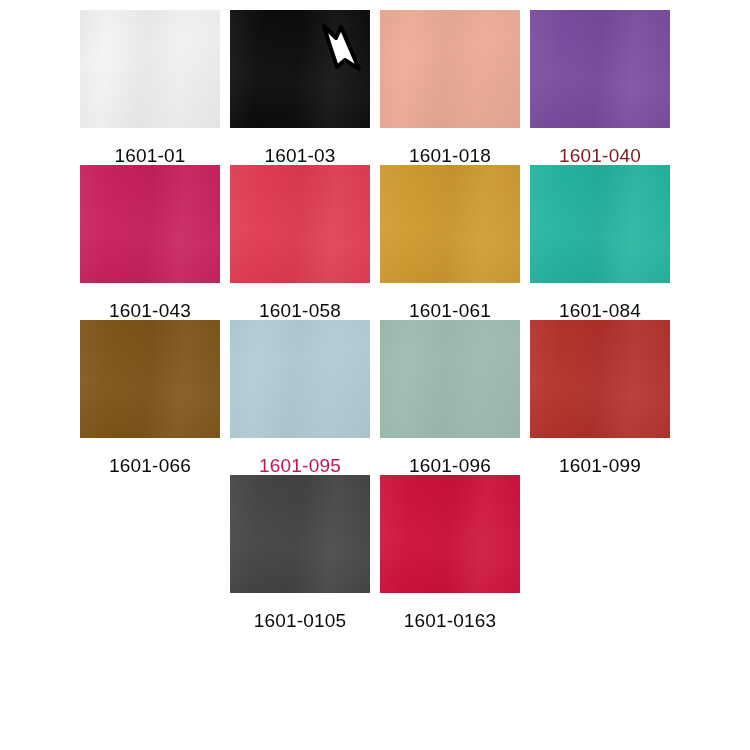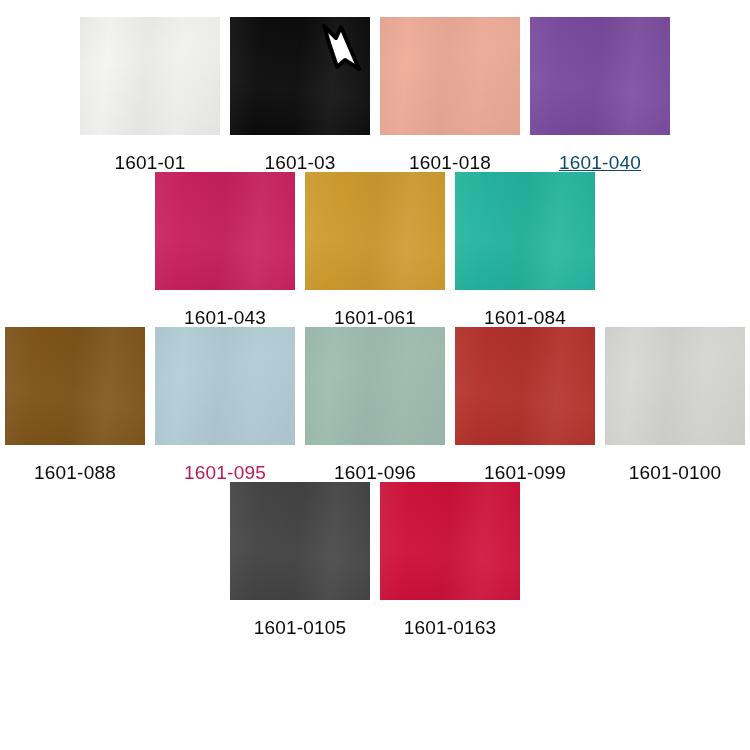--- a/index.html
+++ b/index.html
@@ -13,21 +13,21 @@
     font-family: "Liberation Sans", sans-serif;
     overflow: hidden;
     position: relative;
   }
 
   #swatch-grid {
     position: relative;
     width: 750px;
     height: 750px;
     box-sizing: border-box;
-    padding-top: 17px;
+    padding-top: 10px;
   }
 
   .swatch-row {
     display: flex;
     justify-content: center;
     align-items: flex-start;
     gap: 0px;
   }
 
   .swatch-row.row-partial {
@@ -99,59 +99,59 @@
     <div class="swatch-cell">
       <div class="swatch-chip" style="background-color: rgb(11, 11, 11);"></div>
       <div class="swatch-label" style="color: rgb(10, 10, 10);">1601-03</div>
     </div>
     <div class="swatch-cell">
       <div class="swatch-chip light-chip" style="background-color: rgb(239, 175, 155);"></div>
       <div class="swatch-label" style="color: rgb(10, 10, 10);">1601-018</div>
     </div>
     <div class="swatch-cell">
       <div class="swatch-chip" style="background-color: rgb(122, 74, 158);"></div>
-      <div class="swatch-label" style="color: #0c4a6e; text-decoration: underline;">1601-040</div>
+      <div class="swatch-label" style="color: #7f1d1d;">1601-040</div>
     </div>
   </div>
 
   <div class="swatch-row">
     <div class="swatch-cell">
       <div class="swatch-chip" style="background-color: rgb(200, 31, 92);"></div>
       <div class="swatch-label" style="color: rgb(10, 10, 10);">1601-043</div>
+    </div>
+    <div class="swatch-cell">
+      <div class="swatch-chip" style="background-color: rgb(224, 58, 80);"></div>
+      <div class="swatch-label" style="color: rgb(10, 10, 10);">1601-058</div>
     </div>
     <div class="swatch-cell">
       <div class="swatch-chip" style="background-color: rgb(206, 154, 46);"></div>
       <div class="swatch-label" style="color: rgb(10, 10, 10);">1601-061</div>
     </div>
     <div class="swatch-cell">
       <div class="swatch-chip" style="background-color: rgb(34, 180, 158);"></div>
       <div class="swatch-label" style="color: rgb(10, 10, 10);">1601-084</div>
     </div>
   </div>
 
   <div class="swatch-row">
     <div class="swatch-cell">
       <div class="swatch-chip" style="background-color: rgb(126, 83, 24);"></div>
-      <div class="swatch-label" style="color: rgb(10, 10, 10);">1601-088</div>
+      <div class="swatch-label" style="color: rgb(10, 10, 10);">1601-066</div>
     </div>
     <div class="swatch-cell">
       <div class="swatch-chip light-chip" style="background-color: rgb(182, 208, 217);"></div>
       <div class="swatch-label" style="color: #be185d;">1601-095</div>
     </div>
     <div class="swatch-cell">
       <div class="swatch-chip light-chip" style="background-color: rgb(163, 192, 181);"></div>
       <div class="swatch-label" style="color: rgb(10, 10, 10);">1601-096</div>
     </div>
     <div class="swatch-cell">
       <div class="swatch-chip" style="background-color: rgb(179, 48, 42);"></div>
       <div class="swatch-label" style="color: rgb(10, 10, 10);">1601-099</div>
-    </div>
-    <div class="swatch-cell">
-      <div class="swatch-chip light-chip" style="background-color: rgb(217, 217, 213);"></div>
-      <div class="swatch-label" style="color: rgb(10, 10, 10);">1601-0100</div>
     </div>
   </div>
 
   <div class="swatch-row row-partial">
     <div class="swatch-cell">
       <div class="swatch-chip" style="background-color: rgb(67, 67, 67);"></div>
       <div class="swatch-label" style="color: rgb(10, 10, 10);">1601-0105</div>
     </div>
     <div class="swatch-cell">
       <div class="swatch-chip" style="background-color: rgb(206, 16, 57);"></div>

